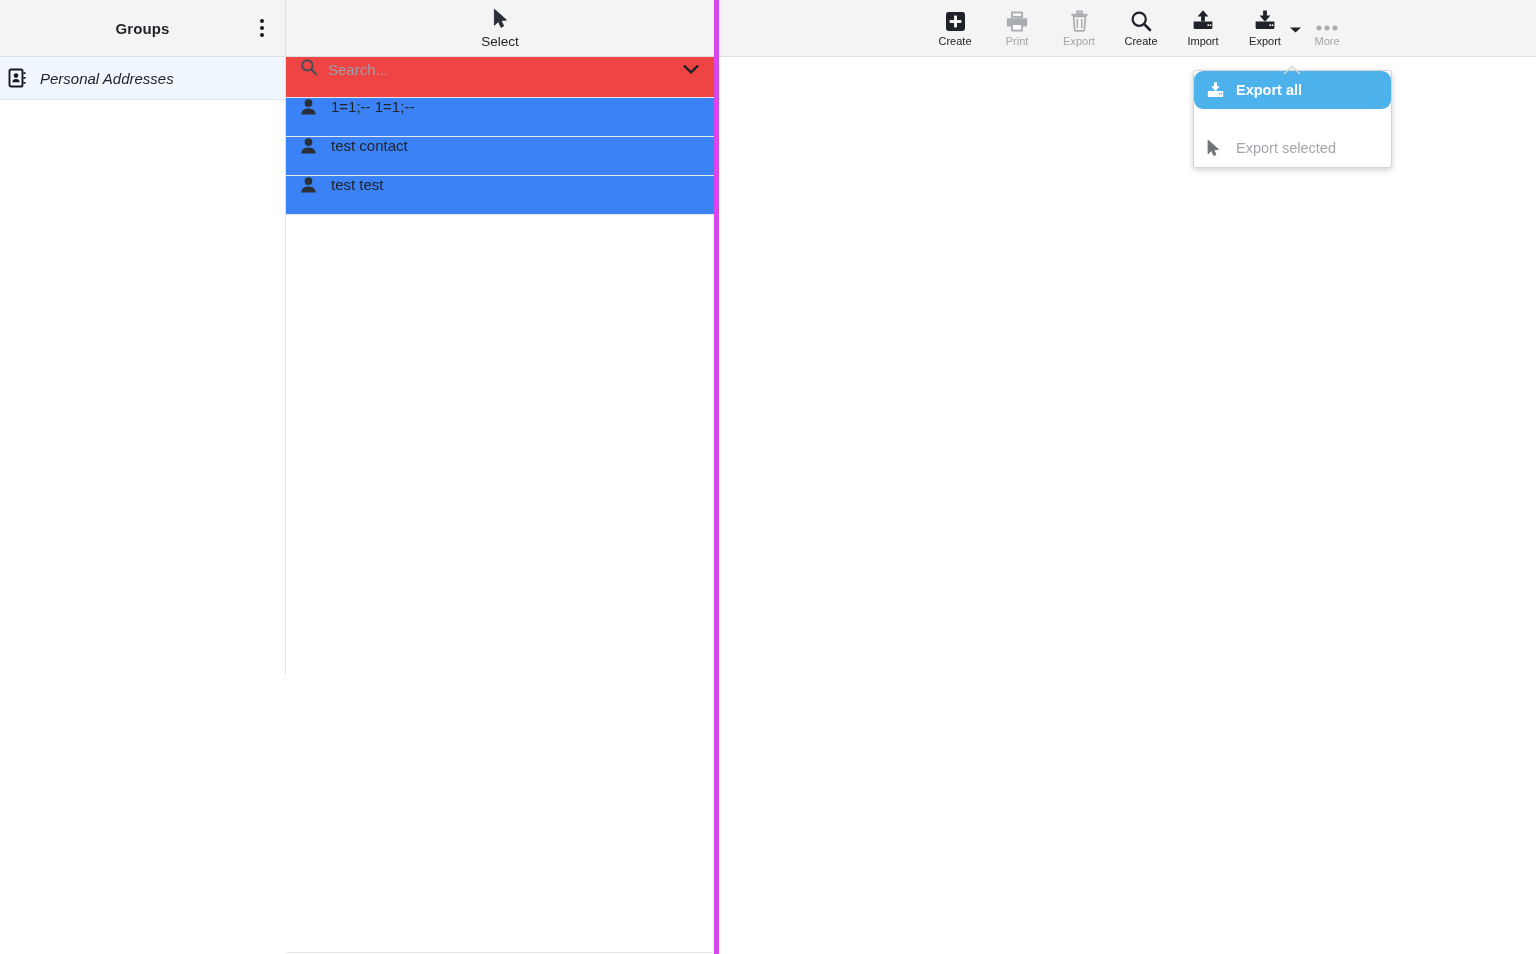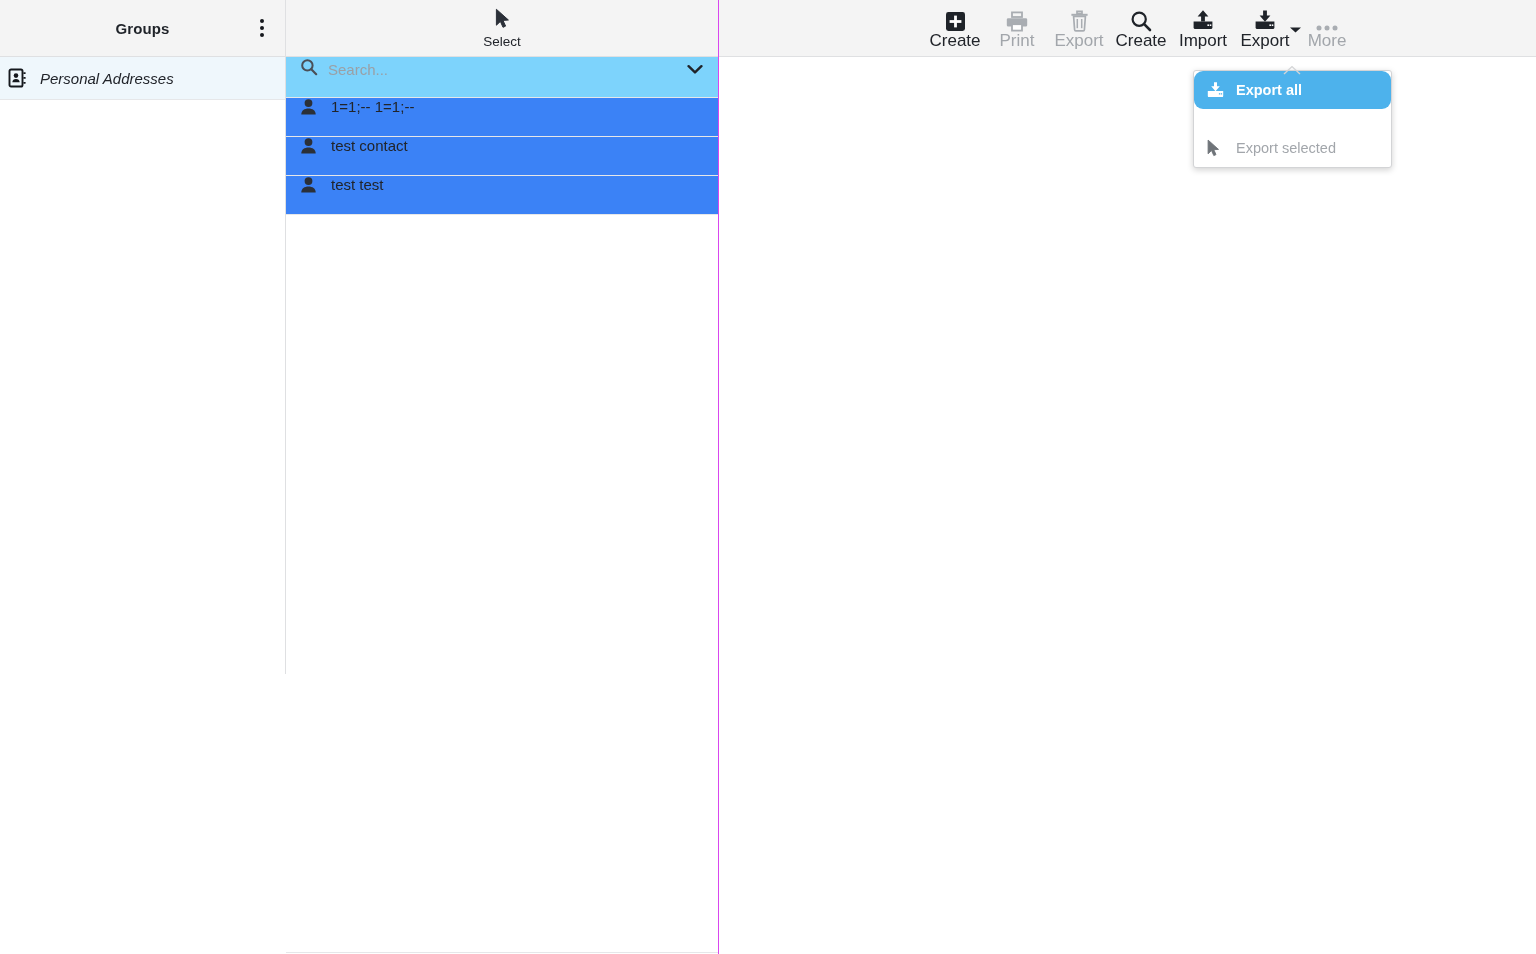--- a/index.html
+++ b/index.html
@@ -46,34 +46,34 @@
     cursor: pointer;
     font-style: italic;
   }
   .group-row .gicon { width: 26px; display: flex; align-items: center; justify-content: flex-start; }
   .group-row .glabel { font-size: 15px; color: #21242a; margin-left: 6px; }
 
   
   .list-col {
     position: absolute; left: 286px; top: 0; width: 433px; height: 954px;
     background: #ffffff;
-    border-right: 1px solid #d946ef;
+    border-right: 5px solid #d946ef;
   }
   .list-header {
     height: 57px; background: #f4f4f4;
     border-bottom: 1px solid #dfe0e2;
     display: flex; flex-direction: column; align-items: center; justify-content: center;
     gap: 1px;
     cursor: pointer;
   }
   .list-header .sel-label { font-size: 13.5px; color: #21242a; }
   .search-bar {
     position: relative;
     height: 41px;
-    background: #7dd3fc;
+    background: #ef4444;
     border-bottom: 1px solid #e6e7e9;
     display: flex; align-items: center;
     padding: 0 10px 16px 14px;
   }
   .search-input {
     flex: 1; border: none; outline: none; background: transparent;
     font-family: "Liberation Sans", sans-serif;
     font-size: 15px; color: #21242a;
     margin-left: 10px;
   }
@@ -105,21 +105,21 @@
     padding-right: 178px;
   }
   .tb-item {
     position: relative;
     width: 62px; height: 57px;
     display: flex; flex-direction: column; align-items: center; justify-content: center;
     gap: 2px;
     cursor: pointer;
   }
   .tb-item.disabled { cursor: default; }
-  .tb-label { font-size: 17px; color: #21242a; line-height: 14px; }
+  .tb-label { font-size: 11px; color: #21242a; line-height: 14px; }
   .tb-item.disabled .tb-label { color: #a2a6ab; }
   .tb-icon { height: 24px; display:flex; align-items:flex-end; justify-content:center; }
   .tb-caret { position: absolute; right: -6px; top: 20px; }
 
   
   .popup {
     position: absolute;
     left: 1193px; top: 70px; width: 199px;
     background: #ffffff;
     border: 1px solid #d3d4d6;

